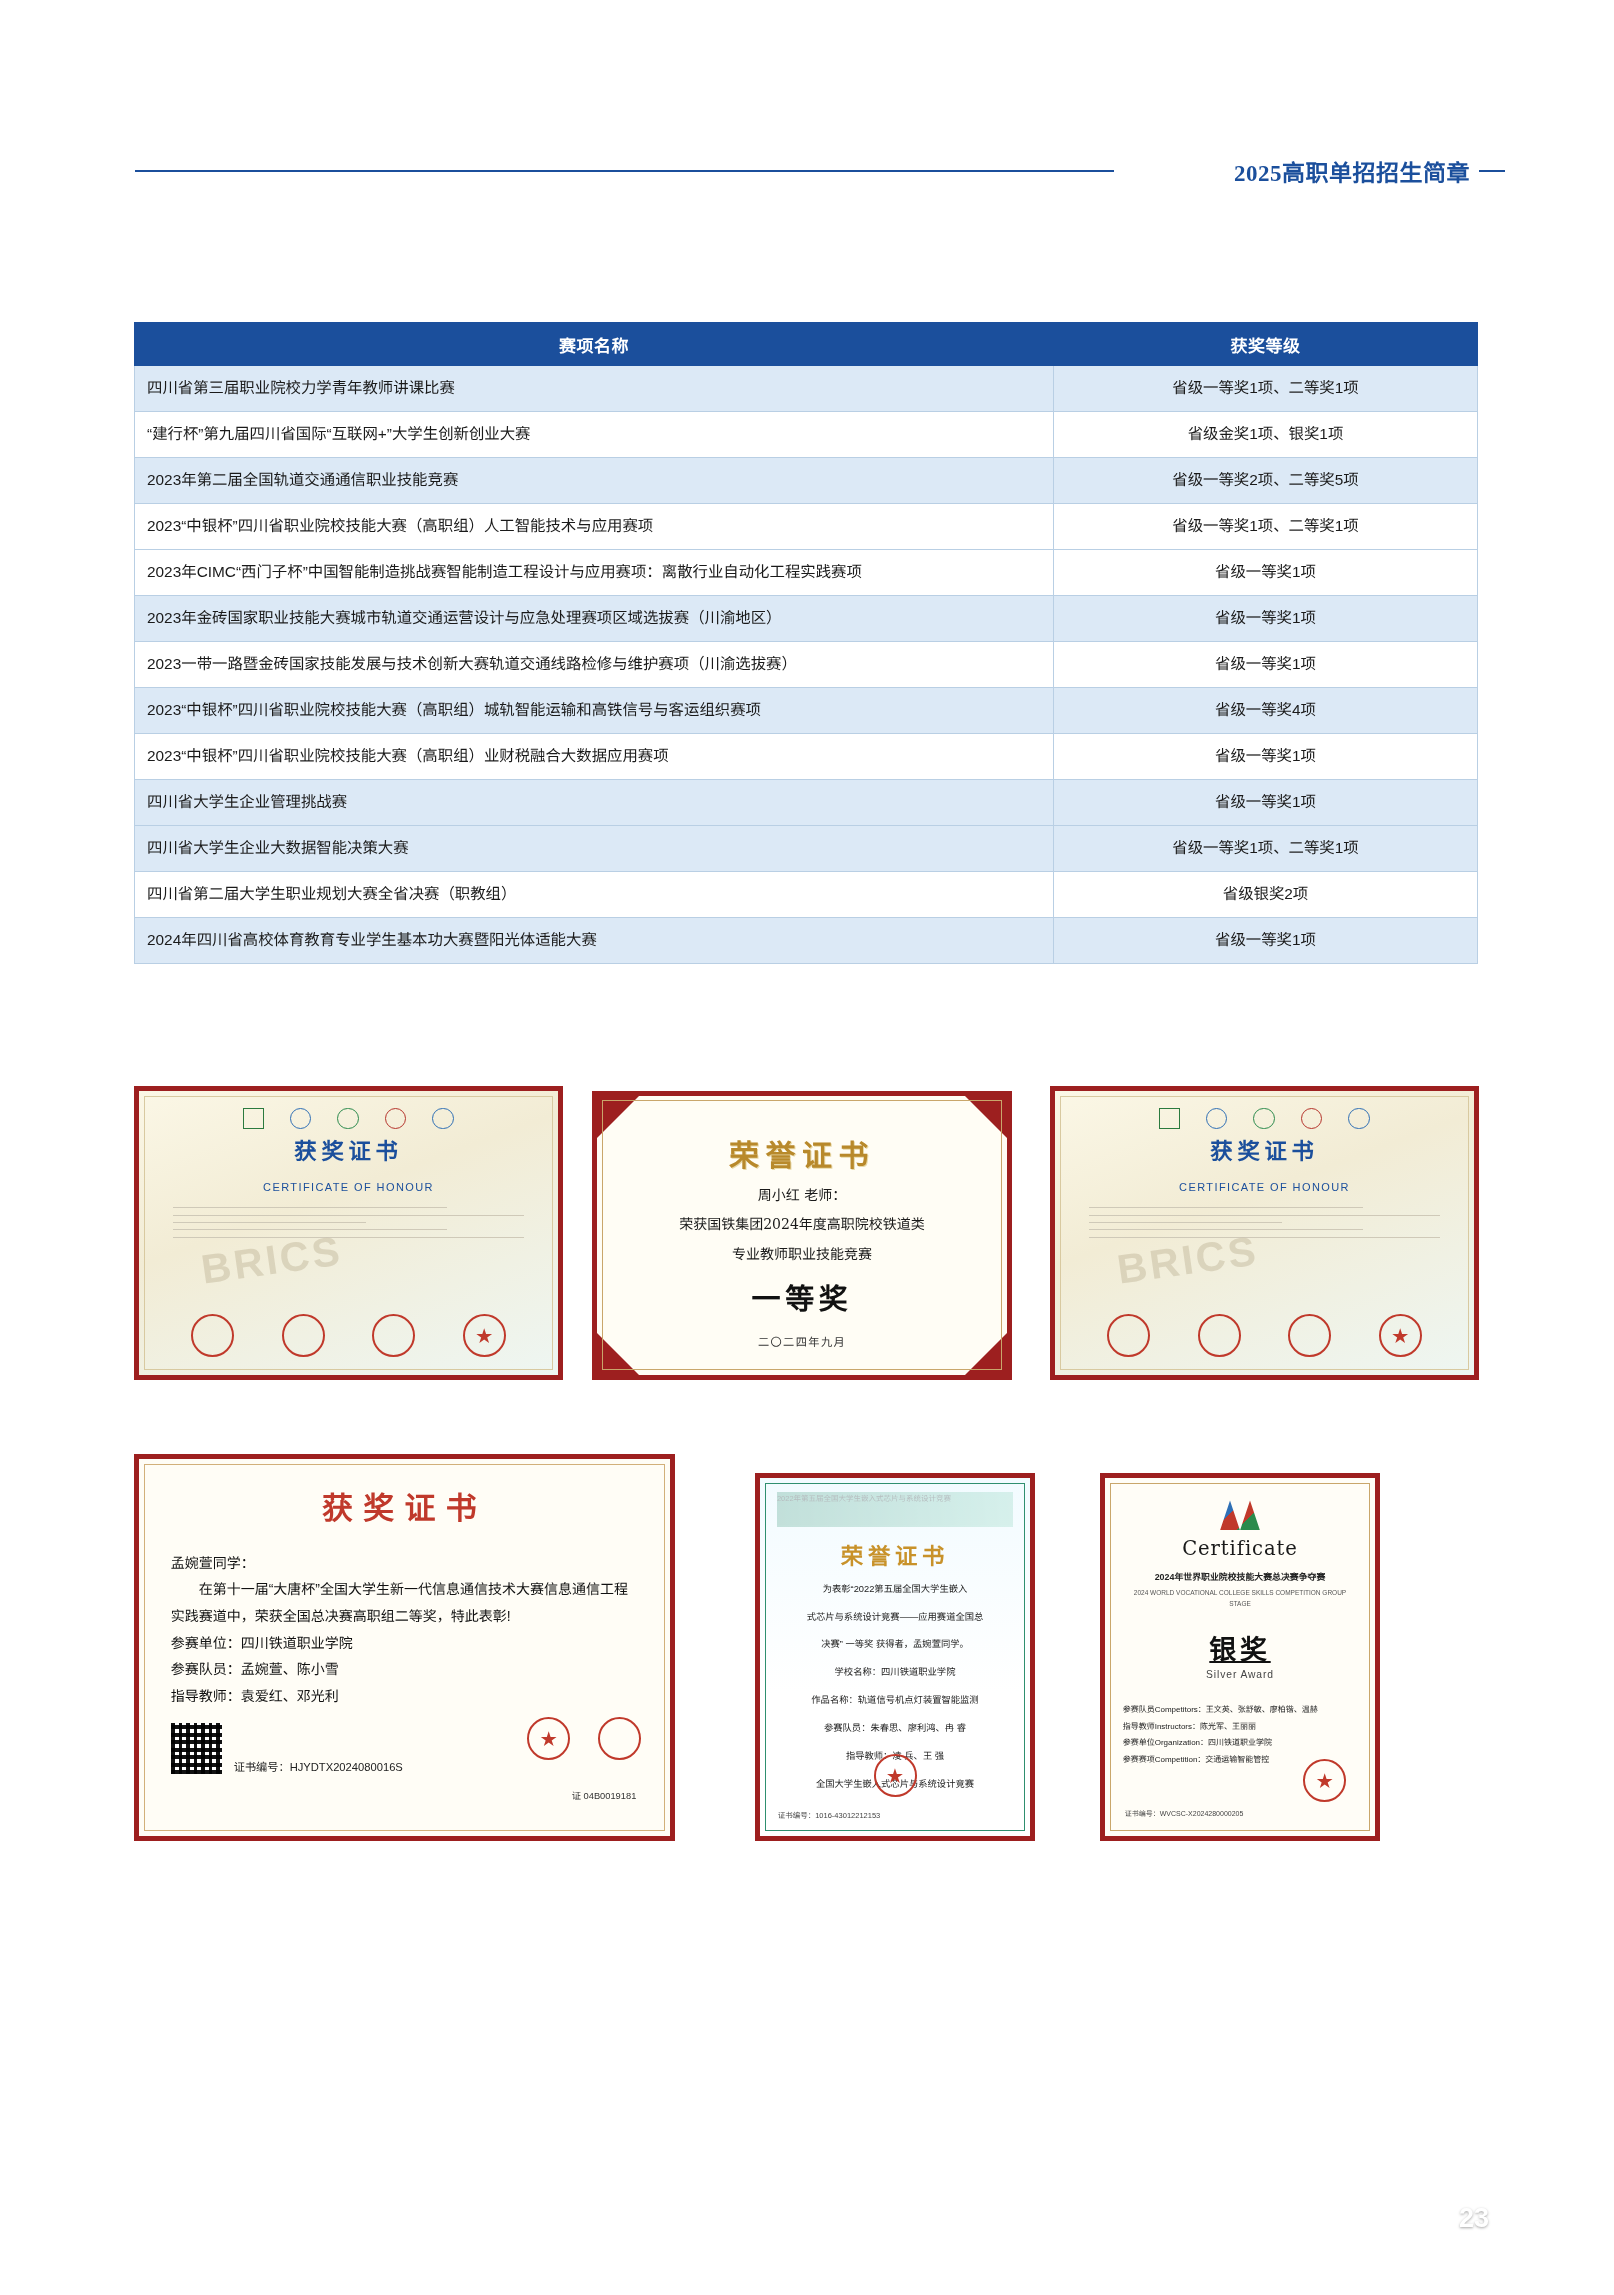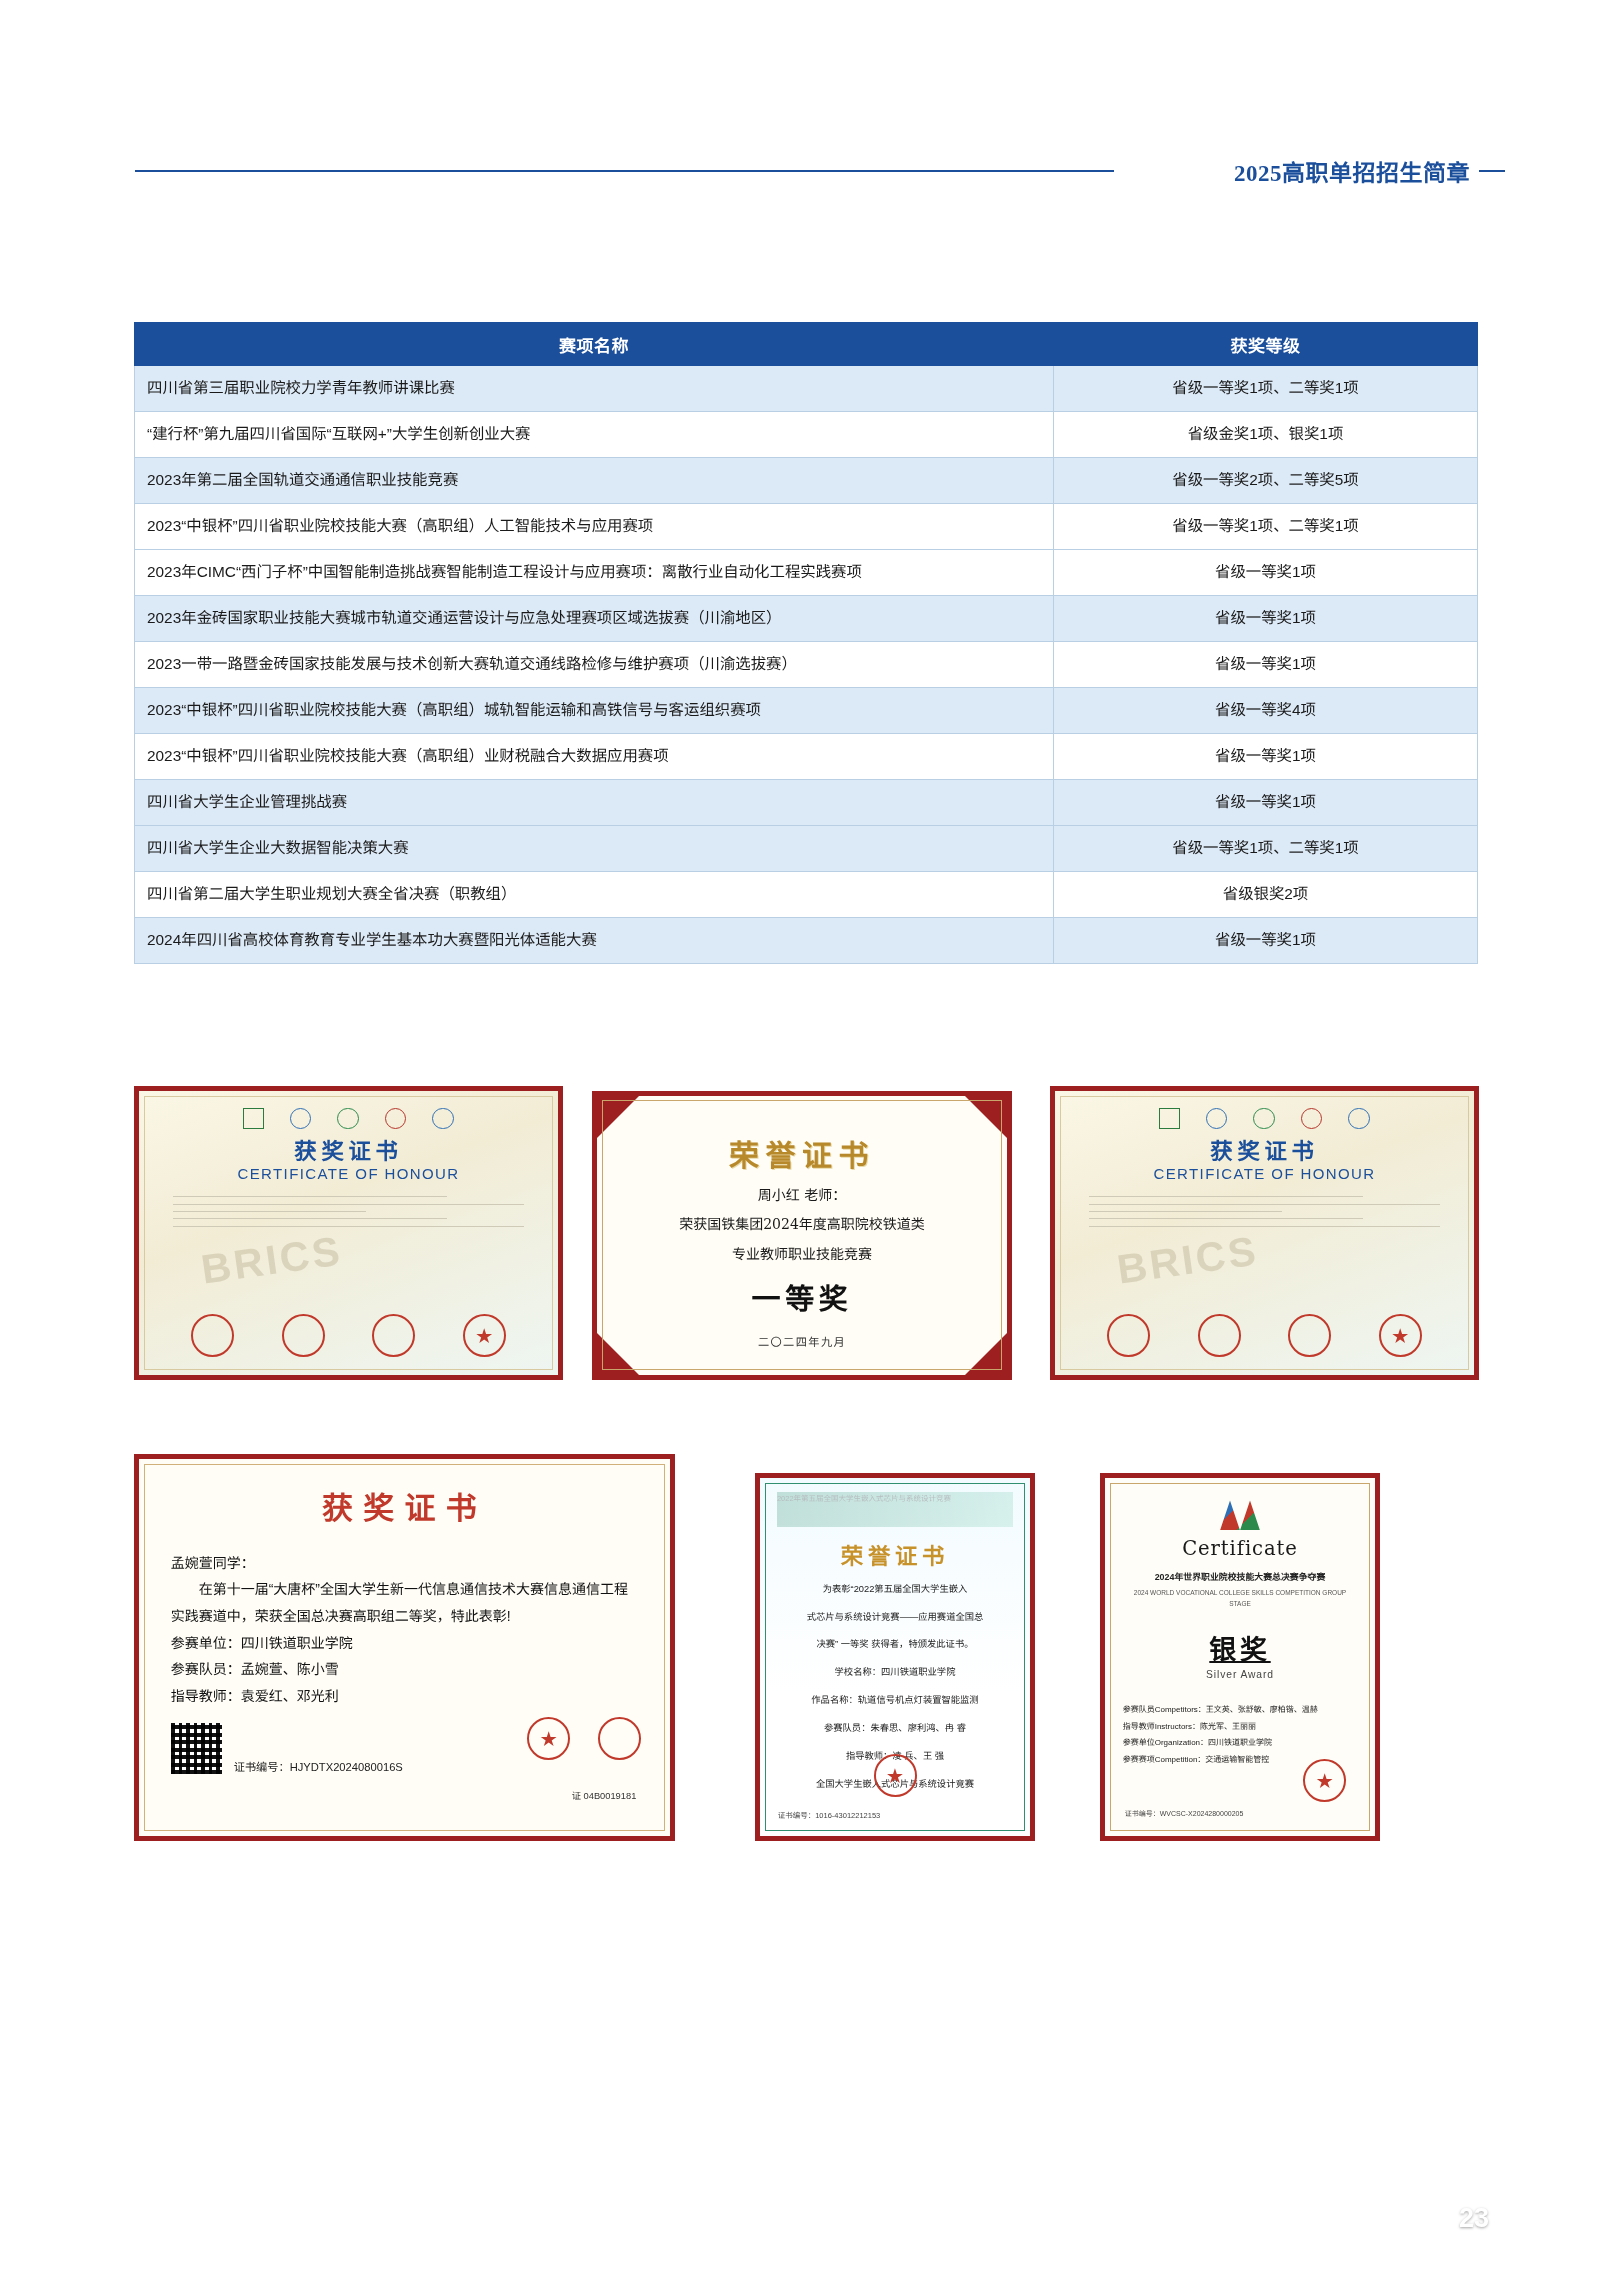--- a/index.html
+++ b/index.html
@@ -190,21 +190,21 @@
 
   
   #cert1, #cert3 {
     top: 0;
     width: 429px; height: 294px;
     background: linear-gradient(160deg,#fbf7e6 0%, #f2ecd5 40%, #eef6f2 100%);
   }
   #cert1 { left: 134px; }
   #cert3 { left: 1050px; }
   #cert1 .title-cn, #cert3 .title-cn { font-size: 22.4px; }
-  #cert1 .title-en, #cert3 .title-en { font-size: 15px; margin-top: 0;}
+  #cert1 .title-en, #cert3 .title-en { font-size: 11px; margin-top: 16px;}
   #cert1 .watermark, #cert3 .watermark { top: 140px; left: 56px; font-size: 41px; }
 
   
   #cert2 {
     top: 4.7px; left: 592px;
     width: 420px; height: 289px;
     background: #fffdf5;
   }
   #cert2 .inner { border-color: #c9a66b; }
   #cert2 .title-cn {
@@ -550,21 +550,21 @@
       </div>
     </div>
   </div>
 
   <div class="cert" id="cert5">
     <div class="inner">
       <div class="c5band">2022年第五届全国大学生嵌入式芯片与系统设计竞赛</div>
       <div class="c5title">荣誉证书</div>
       <div class="c5txt">为表彰“2022第五届全国大学生嵌入</div>
       <div class="c5txt">式芯片与系统设计竞赛——应用赛道全国总</div>
-      <div class="c5txt">决赛”  一等奖  获得者，特颁发此证书。</div>
+      <div class="c5txt">决赛”  一等奖  获得者，孟婉萱同学。</div>
       <div class="c5txt">学校名称：四川铁道职业学院</div>
       <div class="c5txt">作品名称：轨道信号机点灯装置智能监测</div>
       <div class="c5txt">参赛队员：朱春思、廖利鸿、冉 睿</div>
       <div class="c5txt">指导教师：凌 兵、王 强</div>
       <div class="c5txt">全国大学生嵌入式芯片与系统设计竞赛</div>
       <div class="c5code">证书编号：1016-43012212153</div>
       <div class="seals" style="justify-content:center;bottom:33px;">
         <span class="seal star"></span>
       </div>
     </div>

